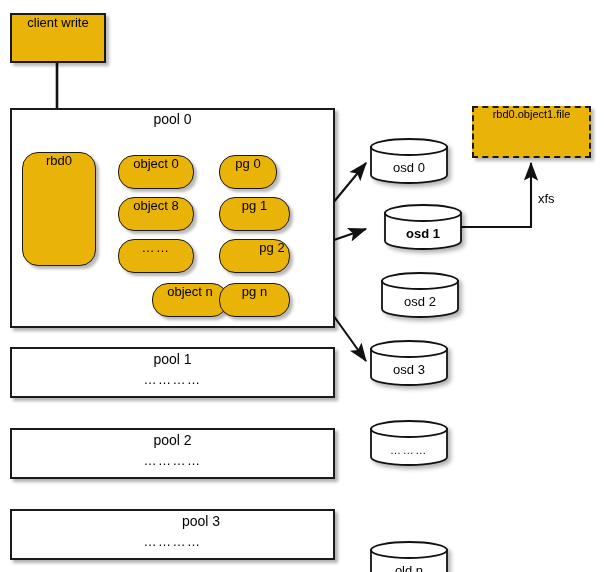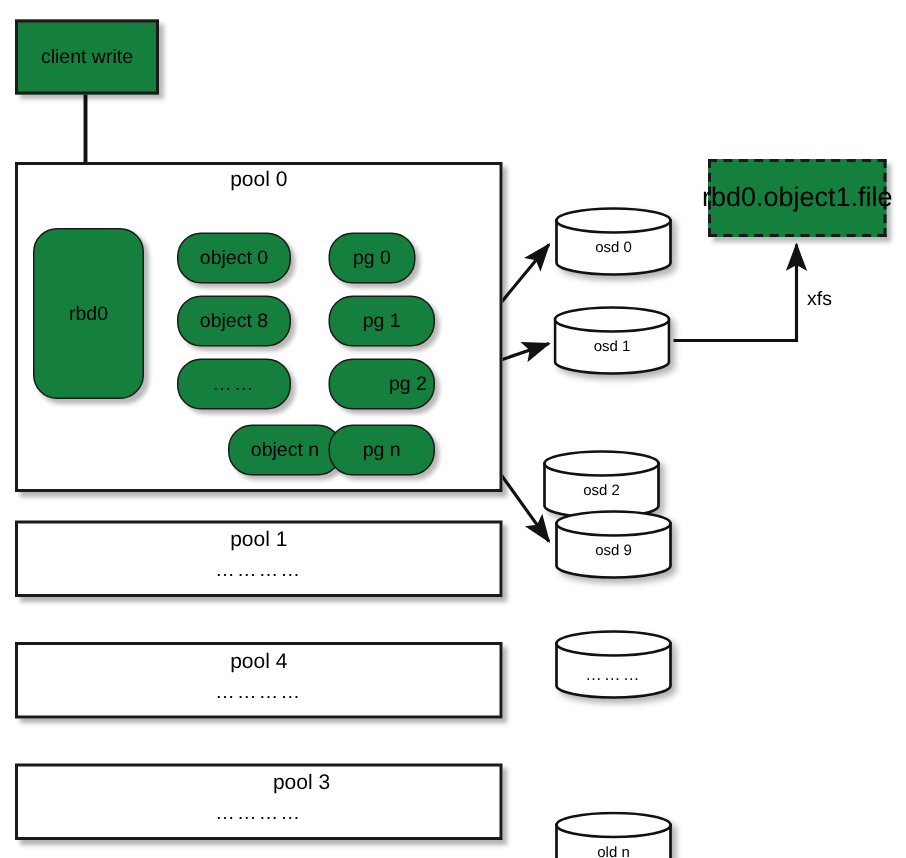--- a/index.html
+++ b/index.html
@@ -14,25 +14,25 @@
   #canvas {
     position: relative;
     width: 604px;
     height: 572px;
     background: #ffffff;
     overflow: hidden;
   }
   .node {
     position: absolute;
     box-sizing: border-box;
-    background: #15803d;
+    background: #eab308;
     border: 2px solid #1a1a1a;
     box-shadow: 3px 3px 3px rgba(0,0,0,0.28);
     display: flex;
-    align-items: center;
+    align-items: flex-start;
     justify-content: center;
     font-size: 13px;
     line-height: 1.2;
     text-align: center;
     color: #000;
   }
   .node.thin {
     border-width: 1.6px;
     border-radius: 16px;
   }
@@ -70,21 +70,21 @@
     height: 46px;
     filter: drop-shadow(3px 3px 2px rgba(0,0,0,0.30));
   }
   .cyl svg { display: block; }
   .cyl-label {
     position: absolute;
     left: 0;
     width: 78px;
     top: 22px;
     text-align: center;
-    font-size: 10px;
+    font-size: 13px;
     color: #000;
     pointer-events: none;
   }
   .cyl-label.dots {
     letter-spacing: 1.6px;
     font-size: 11px;
     top: 24px;
   }
   .edge-label {
     position: absolute;
@@ -176,74 +176,74 @@
   </div>
   <div class="node thin" style="left:219px; top:283px; width:71px; height:34px;">
     <span>pg n</span>
   </div>
 
   <div class="pool-box" style="left:10px; top:347px; width:325px; height:51px;"></div>
   <div class="pool-title" style="left:10px; width:325px; top:351px;">pool 1</div>
   <div class="pool-dots" style="left:10px; width:325px; top:372px;">…………</div>
 
   <div class="pool-box" style="left:10px; top:428px; width:325px; height:51px;"></div>
-  <div class="pool-title" style="left:10px; width:325px; top:432px;">pool 4</div>
+  <div class="pool-title" style="left:10px; width:325px; top:432px;">pool 2</div>
   <div class="pool-dots" style="left:10px; width:325px; top:453px;">…………</div>
 
   <div class="pool-box" style="left:10px; top:509px; width:325px; height:51px;"></div>
   <div class="pool-title" style="left:10px; width:382px; top:513px;">pool 3</div>
   <div class="pool-dots" style="left:10px; width:325px; top:534px;">…………</div>
 
   <div class="cyl" style="left:370px; top:138px;">
     <svg width="78" height="46" viewBox="0 0 78 46">
       <path d="M1,9 L1,37 A38,8 0 0 0 77,37 L77,9 Z" fill="#ffffff" stroke="#111111" stroke-width="1.8"></path>
       <ellipse cx="39" cy="9" rx="38" ry="8" fill="#ffffff" stroke="#111111" stroke-width="1.8"></ellipse>
     </svg>
     <div class="cyl-label">osd 0</div>
   </div>
 
-  <div class="cyl" style="left:369px; top:204px;">
+  <div class="cyl" style="left:384px; top:204px;font-weight:bold;">
     <svg width="78" height="46" viewBox="0 0 78 46">
       <path d="M1,9 L1,37 A38,8 0 0 0 77,37 L77,9 Z" fill="#ffffff" stroke="#111111" stroke-width="1.8"></path>
       <ellipse cx="39" cy="9" rx="38" ry="8" fill="#ffffff" stroke="#111111" stroke-width="1.8"></ellipse>
     </svg>
     <div class="cyl-label">osd 1</div>
   </div>
 
-  <div class="cyl" style="left:362px; top:272px;margin-top:28px;">
+  <div class="cyl" style="left:381px; top:272px;">
     <svg width="78" height="46" viewBox="0 0 78 46">
       <path d="M1,9 L1,37 A38,8 0 0 0 77,37 L77,9 Z" fill="#ffffff" stroke="#111111" stroke-width="1.8"></path>
       <ellipse cx="39" cy="9" rx="38" ry="8" fill="#ffffff" stroke="#111111" stroke-width="1.8"></ellipse>
     </svg>
     <div class="cyl-label">osd 2</div>
   </div>
 
   <div class="cyl" style="left:370px; top:340px;">
     <svg width="78" height="46" viewBox="0 0 78 46">
       <path d="M1,9 L1,37 A38,8 0 0 0 77,37 L77,9 Z" fill="#ffffff" stroke="#111111" stroke-width="1.8"></path>
       <ellipse cx="39" cy="9" rx="38" ry="8" fill="#ffffff" stroke="#111111" stroke-width="1.8"></ellipse>
     </svg>
-    <div class="cyl-label">osd 9</div>
+    <div class="cyl-label">osd 3</div>
   </div>
 
   <div class="cyl" style="left:370px; top:420px;">
     <svg width="78" height="46" viewBox="0 0 78 46">
       <path d="M1,9 L1,37 A38,8 0 0 0 77,37 L77,9 Z" fill="#ffffff" stroke="#111111" stroke-width="1.8"></path>
       <ellipse cx="39" cy="9" rx="38" ry="8" fill="#ffffff" stroke="#111111" stroke-width="1.8"></ellipse>
     </svg>
     <div class="cyl-label dots">………</div>
   </div>
 
   <div class="cyl" style="left:370px; top:495px;margin-top:46px;">
     <svg width="78" height="46" viewBox="0 0 78 46">
       <path d="M1,9 L1,37 A38,8 0 0 0 77,37 L77,9 Z" fill="#ffffff" stroke="#111111" stroke-width="1.8"></path>
       <ellipse cx="39" cy="9" rx="38" ry="8" fill="#ffffff" stroke="#111111" stroke-width="1.8"></ellipse>
     </svg>
     <div class="cyl-label">old n</div>
   </div>
 
   <div class="node dashed" style="left:472px; top:106px; width:119px; height:52px;">
-    <span style="font-size:18px;">rbd0.object1.file</span>
+    <span style="font-size:11px;">rbd0.object1.file</span>
   </div>
 
   <div class="edge-label" style="left:538px; top:191px;">xfs</div>
 
 </div>
 
 </body></html>

